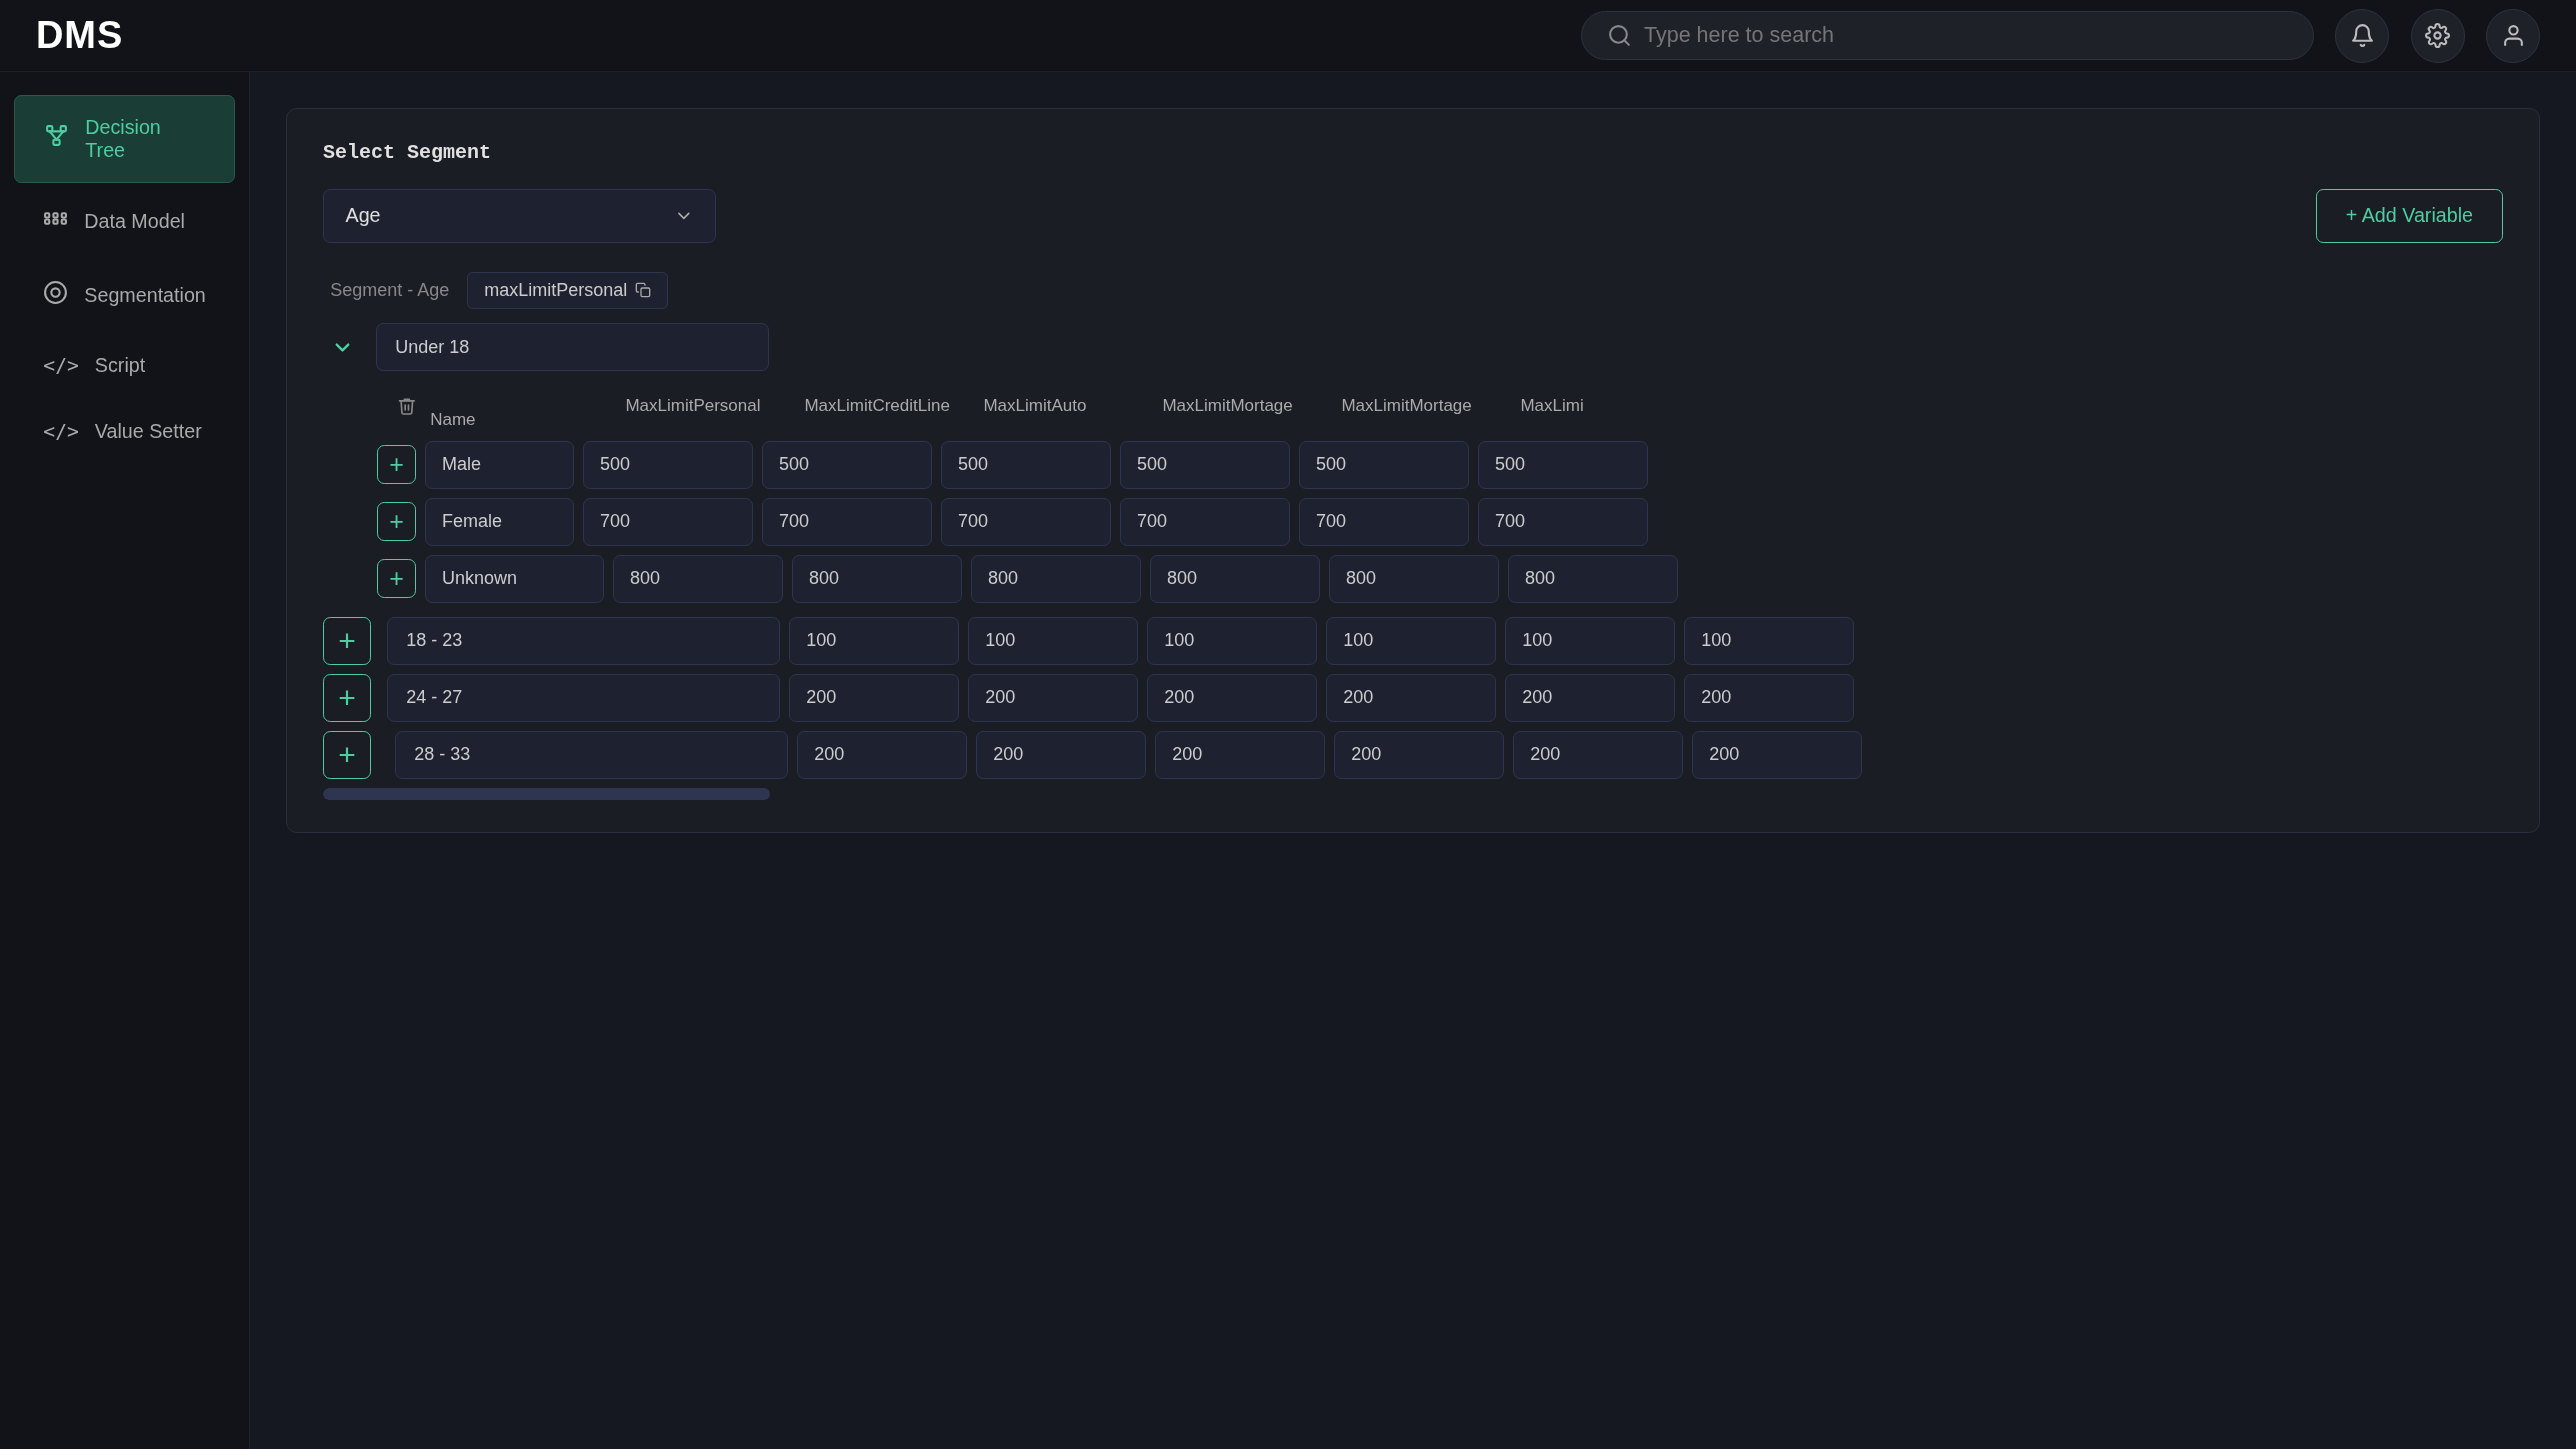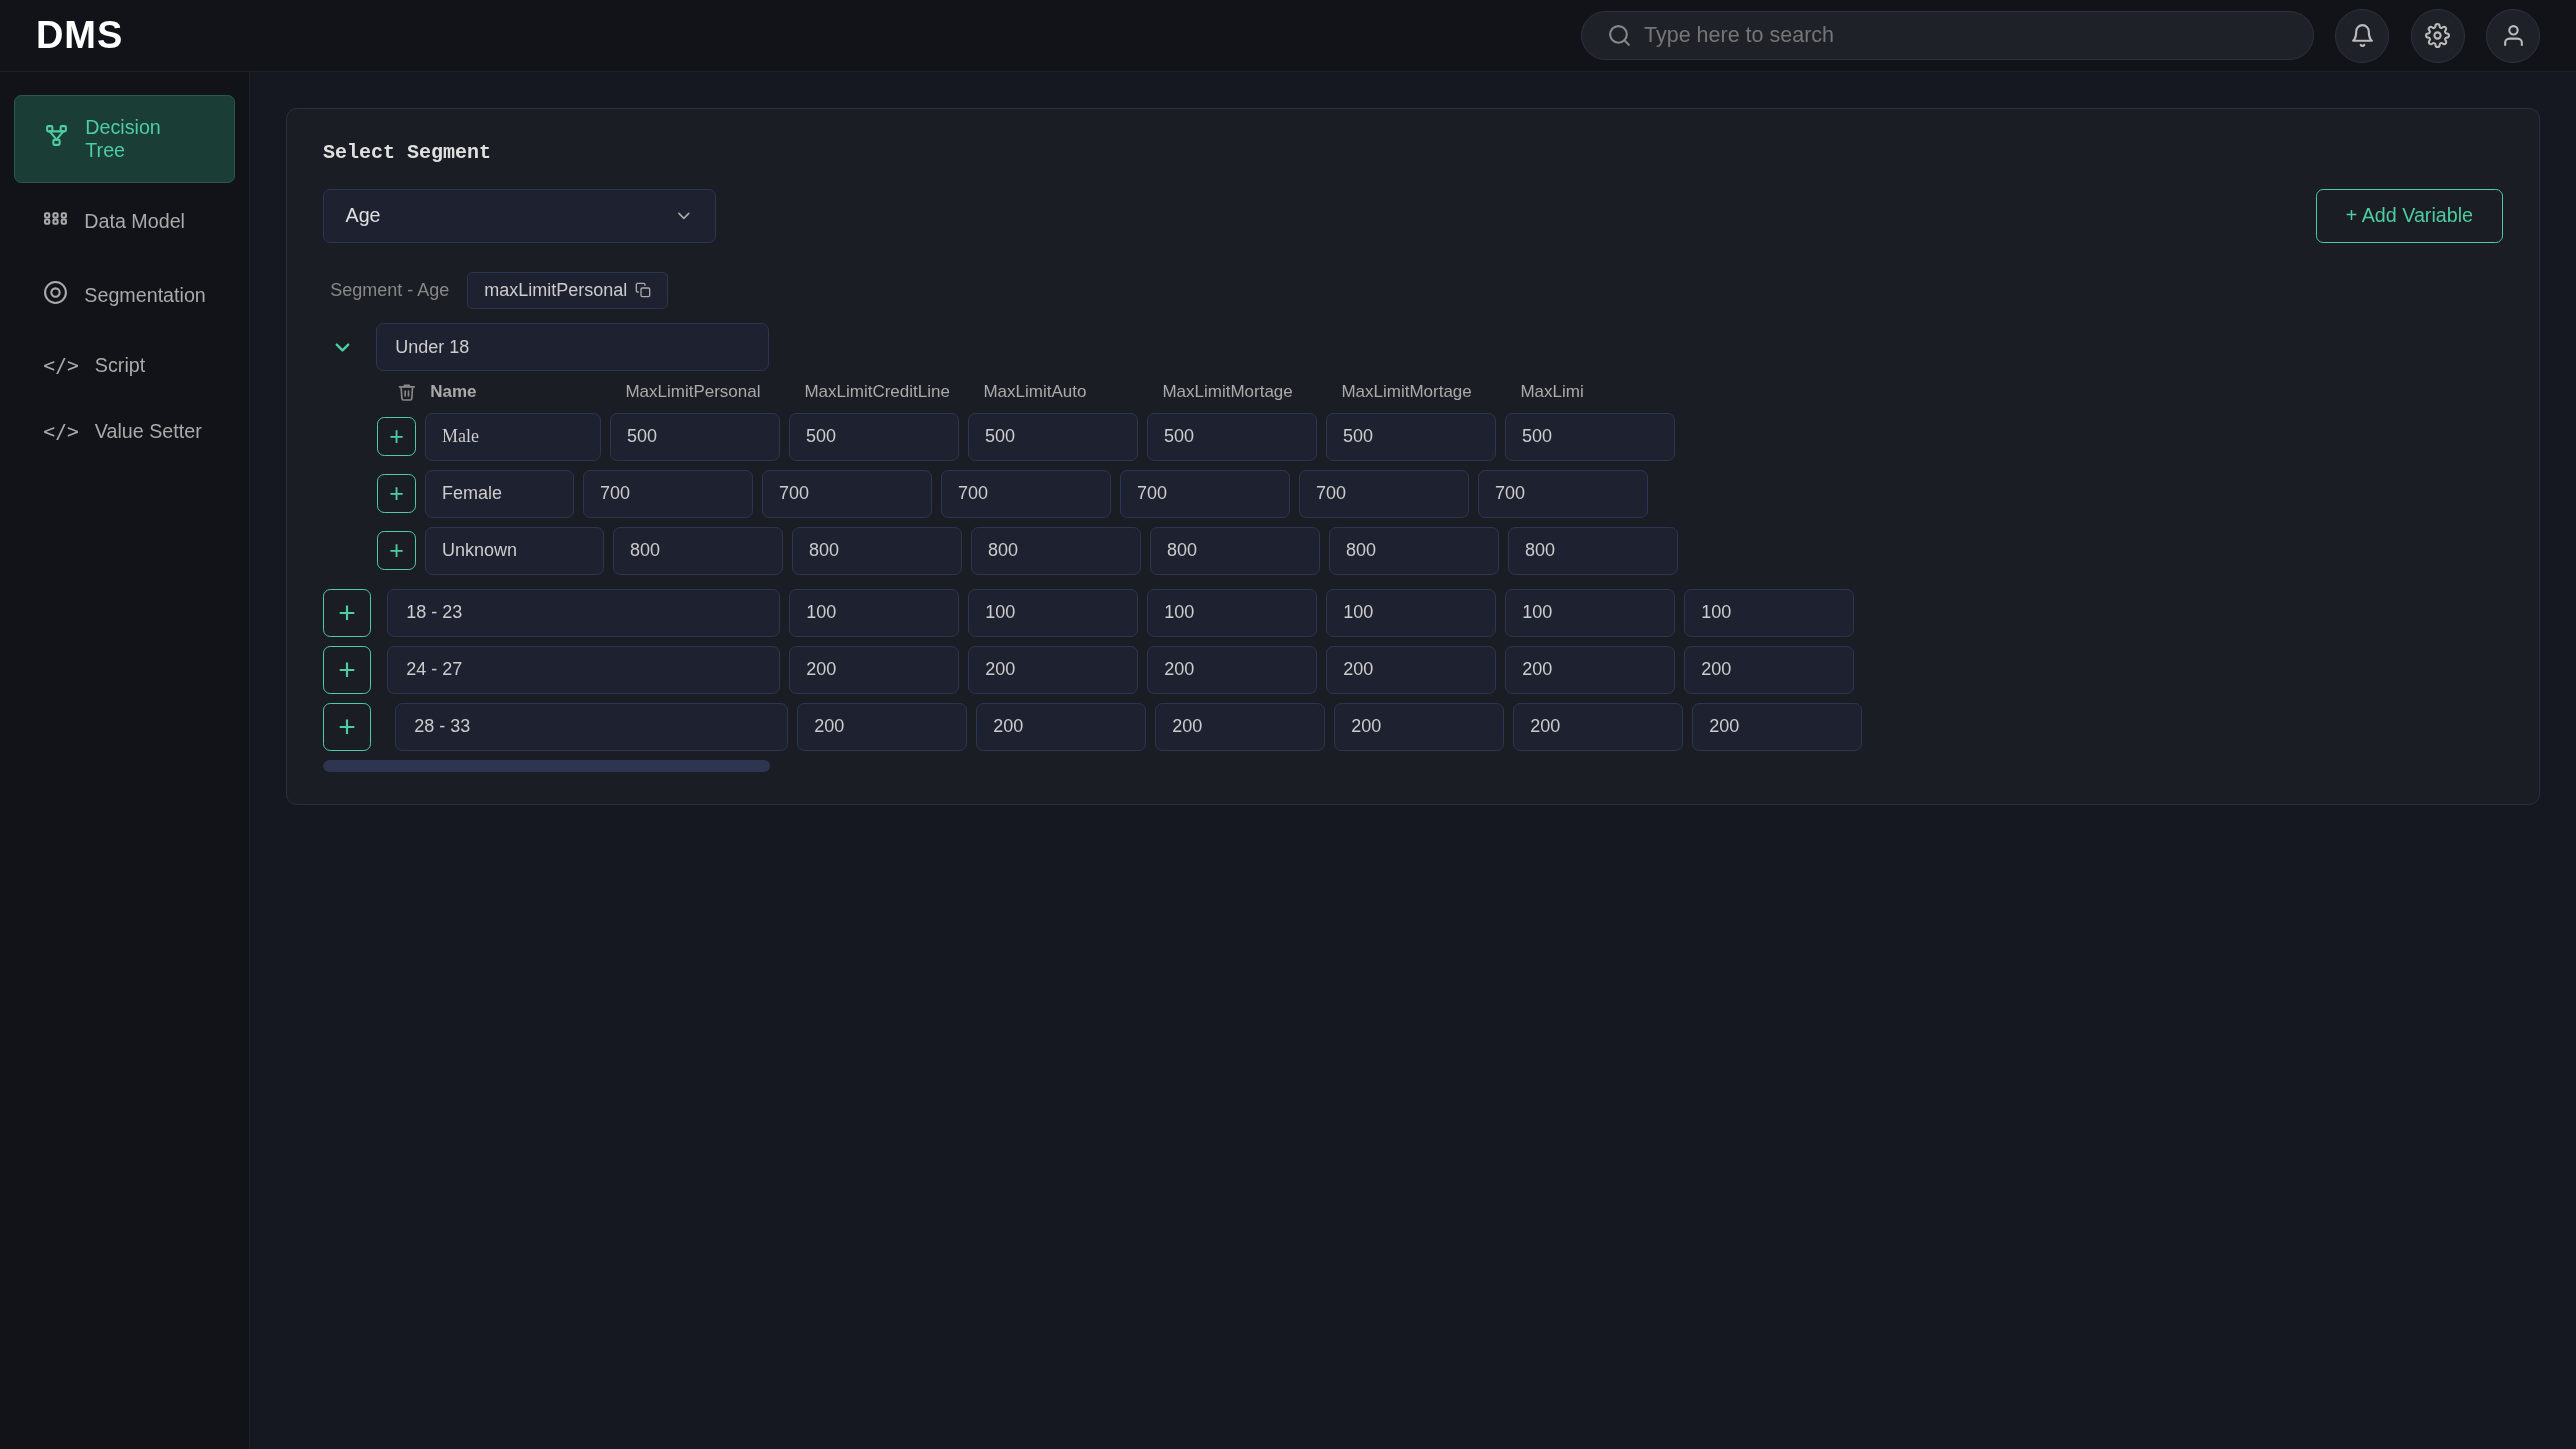--- a/index.html
+++ b/index.html
@@ -247,21 +247,22 @@
       font-size: 17px;
       color: #aaa;
       font-weight: 500;
       padding-left: 7.2px;
     }
     .col-header-name {
       width: 179px;
       flex-shrink: 0;
       font-size: 17px;
       color: #aaa;
-      font-weight: 700;
+      font-weight: 400;
+      margin-top: 28px;
     }
 
     
     .data-row {
       display: flex;
       align-items: center;
       gap: 9px;
       margin-bottom: 9px;
       margin-left: 54px;
     }
@@ -479,21 +480,21 @@
           <div class="col-header">MaxLimitPersonal</div>
           <div class="col-header">MaxLimitCreditLine</div>
           <div class="col-header">MaxLimitAuto</div>
           <div class="col-header">MaxLimitMortage</div>
           <div class="col-header">MaxLimitMortage</div>
           <div class="col-header">MaxLimi</div>
         </div>
 
         <div class="data-row">
           <div class="plus-btn">+</div>
-          <input class="cell-input-name" type="text" value="Male" style="width: 176px; font-family: Liberation Serif, serif;">
+          <input class="cell-input-name" type="text" value="Male" style="width: 149px;">
           <input class="cell-input" type="text" value="500" style="">
           <input class="cell-input" type="text" value="500" style="">
           <input class="cell-input" type="text" value="500" style="">
           <input class="cell-input" type="text" value="500" style="">
           <input class="cell-input" type="text" value="500" style="">
           <input class="cell-input" type="text" value="500" style="">
         </div>
 
         <div class="data-row">
           <div class="plus-btn">+</div>

